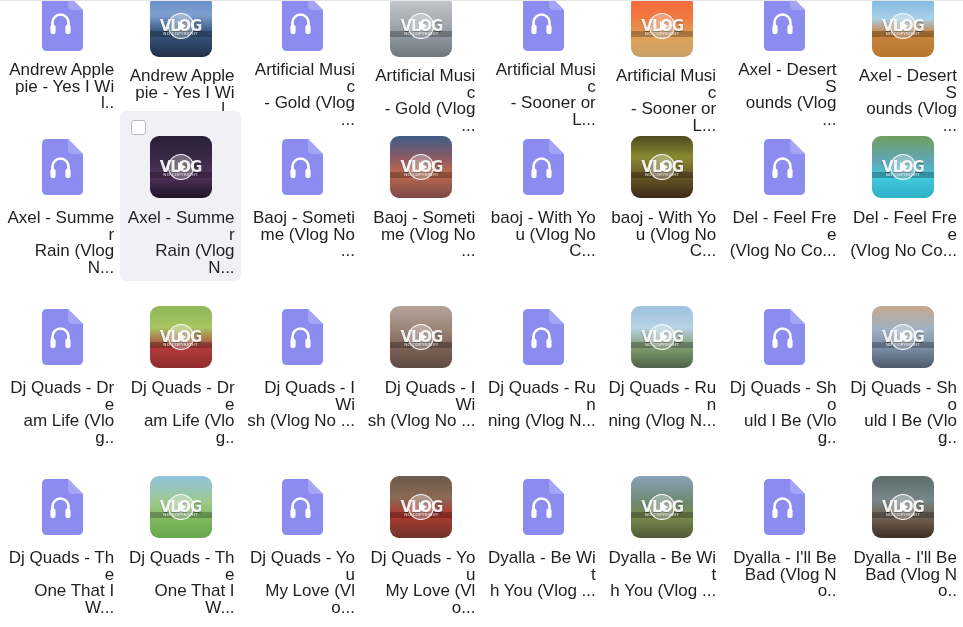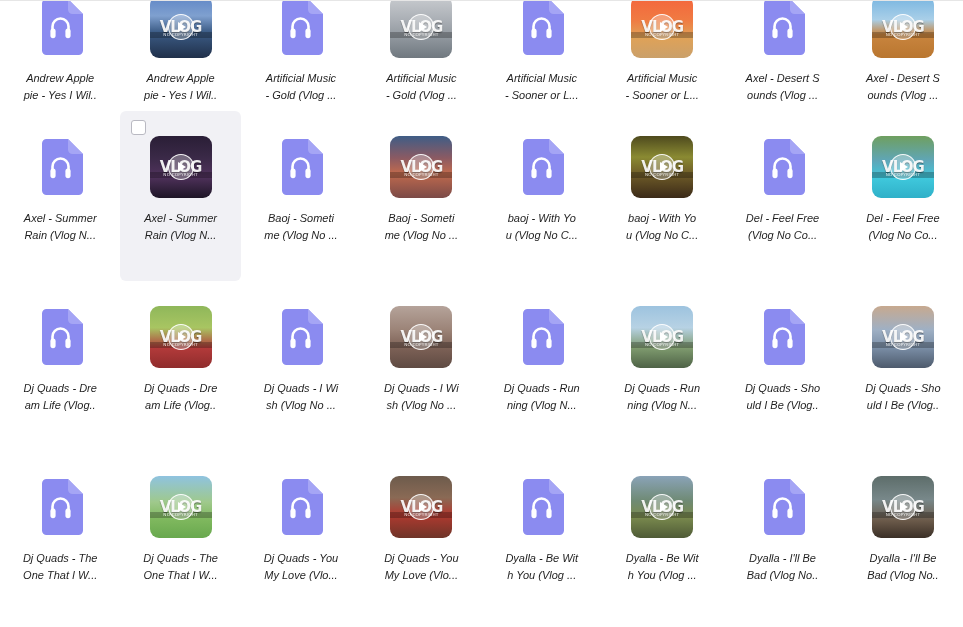--- a/index.html
+++ b/index.html
@@ -101,28 +101,27 @@
     width: 0; height: 0;
     border-left: 8px solid #ffffff;
     border-top: 5px solid transparent;
     border-bottom: 5px solid transparent;
     margin-left: 3px;
   }
 
   .label {
     margin-top: 11px;
     width: 108px;
-    text-align: center;
-    font-size: 11px;
+    text-align: right;
+    font-size: 17px;
     line-height: 16.5px;
     color: #1f1f1f;
     font-family: "Liberation Sans", sans-serif;
     word-break: break-all;
     white-space: pre-line;
-    font-style: italic;
   }
 
   .checkbox {
     position: absolute;
     top: 9px;
     left: 11px;
     width: 15px;
     height: 15px;
     border: 1px solid #b9b9c2;
     border-radius: 3px;

